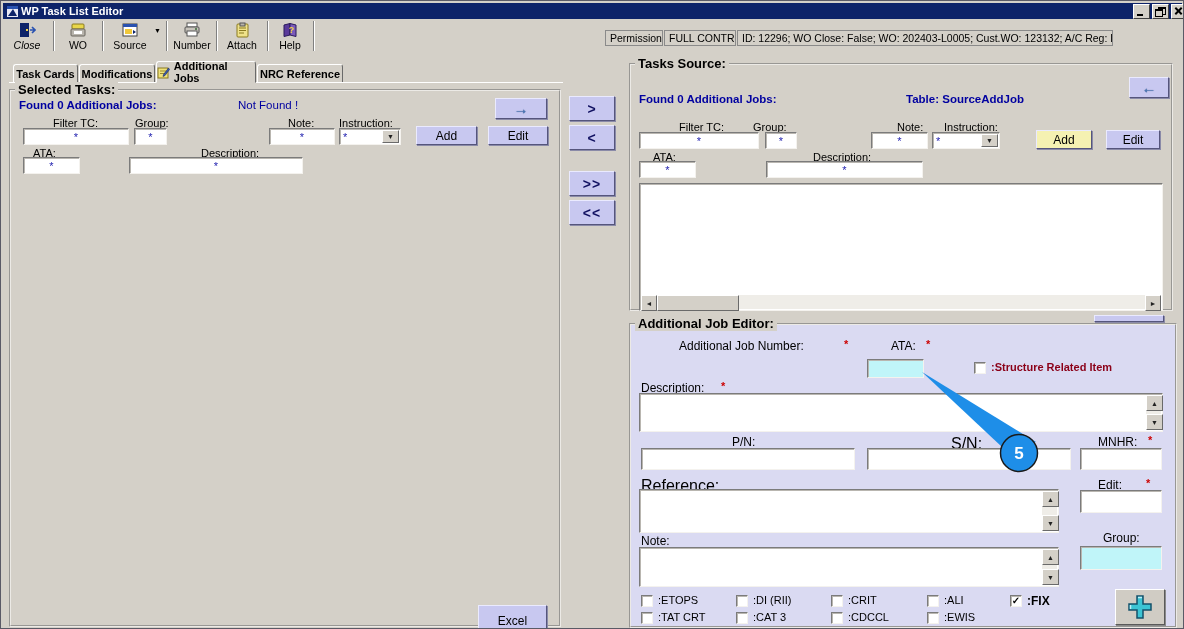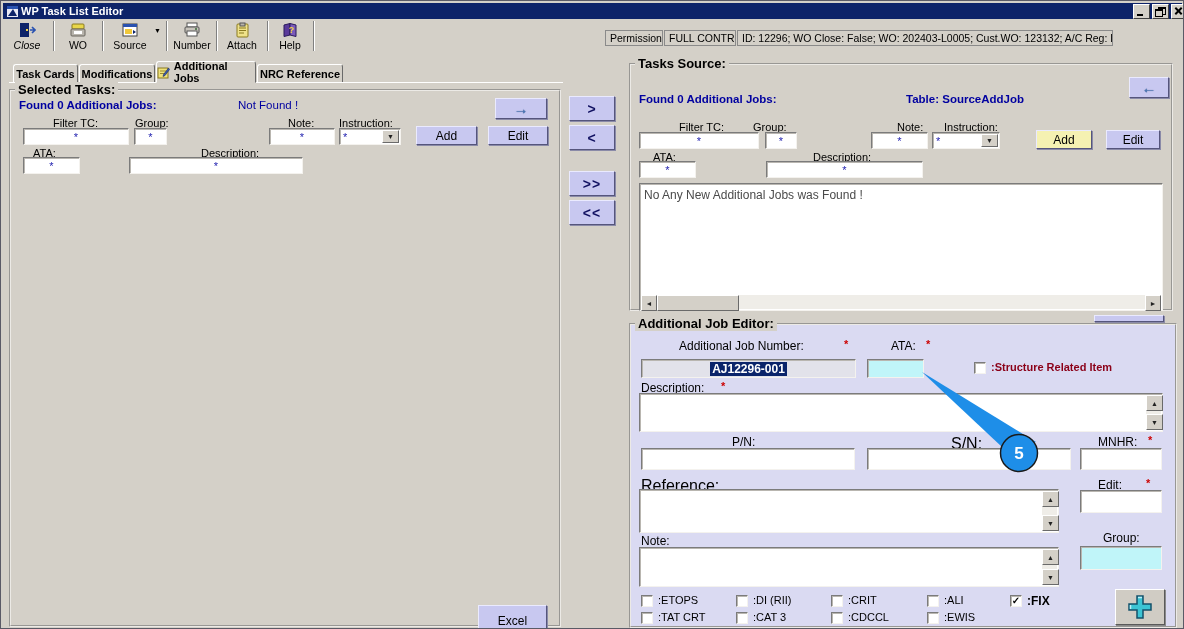--- a/index.html
+++ b/index.html
@@ -270,21 +270,20 @@
   <div class="a lbl" style="left:652px;top:150px;">ATA:</div>
   <div class="a lbl" style="left:812px;top:150px;">Description:</div>
   <div class="a fld" style="left:638px;top:160px;width:57px;height:17px;">
     <span>*</span>
     </div>
   <div class="a fld" style="left:765px;top:160px;width:157px;height:17px;">
     <span>*</span>
     </div>
 
   <div class="a listbox" style="left:638px;top:182px;width:524px;height:128px;">
-    <div class="list-msg" style="margin:4px 0 0 4px;">No Any New Additional Jobs was Found !</div>
     <div class="hscroll" style="position:absolute;left:1px;right:1px;bottom:1px;height:14px;">
       <span class="sb-btn" style="width:14px;height:100%;">
           <span>◄</span>
         </span>
       <span class="hthumb" style="width:80px;height:100%;"></span>
       <span style="flex:1"></span>
       <span class="sb-btn" style="width:14px;height:100%;">
           <span>►</span>
         </span>
     </div>
@@ -292,23 +291,20 @@
   <div class="a btn3d" style="left:1093px;top:314px;width:70px;height:7px;"></div>
 
   <div class="a grp editor-bg" style="left:628px;top:322px;width:548px;height:305px;"></div>
   <div class="a grp-title" style="left:634px;top:315px;font-size:13px;">Additional Job Editor:</div>
 
   <div class="a lbl" style="left:678px;top:338px;font-size:12px;">Additional Job Number:</div>
   <div class="a req" style="left:843px;top:337px;">*</div>
   <div class="a lbl" style="left:890px;top:338px;font-size:12px;">ATA:</div>
   <div class="a req" style="left:925px;top:337px;">*</div>
 
-  <div class="a fld" style="left:640px;top:358px;width:215px;height:19px;background:#e2e2ea;">
-    <span class="sel-text">AJ12296-001</span>
-    </div>
   <div class="a fld cyan" style="left:866px;top:358px;width:57px;height:19px;"></div>
 
   <span class="a cb" style="left:973px;top:361px;"></span>
   <div class="a lbl" style="left:990px;top:360px;color:#8b0018;font-weight:bold;">:Structure Related Item</div>
 
   <div class="a lbl" style="left:640px;top:380px;font-size:12px;">Description:</div>
   <div class="a req" style="left:720px;top:379px;">*</div>
   <div class="a listbox" style="left:638px;top:392px;width:524px;height:39px;">
     <div class="vscroll">
       <span class="sb-btn">

